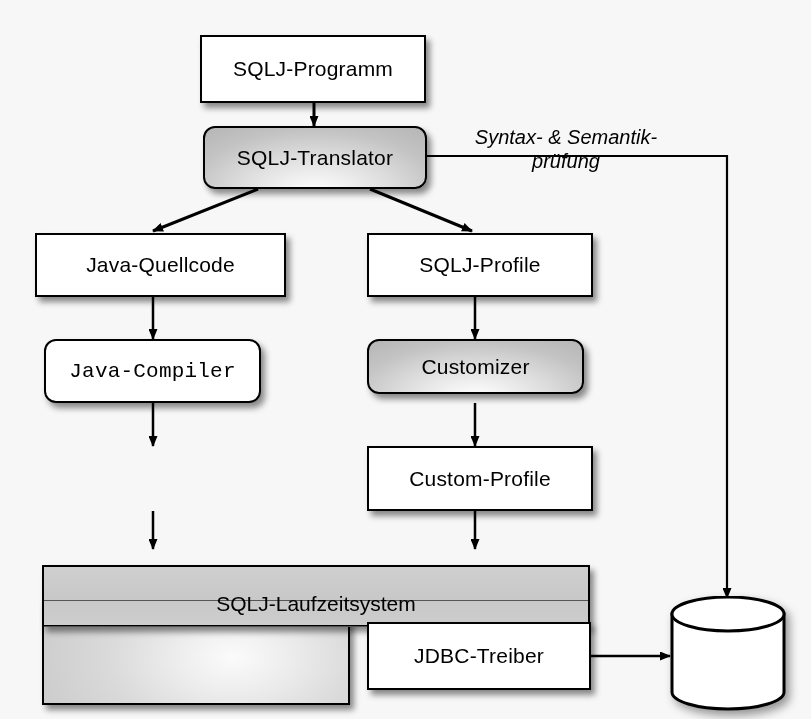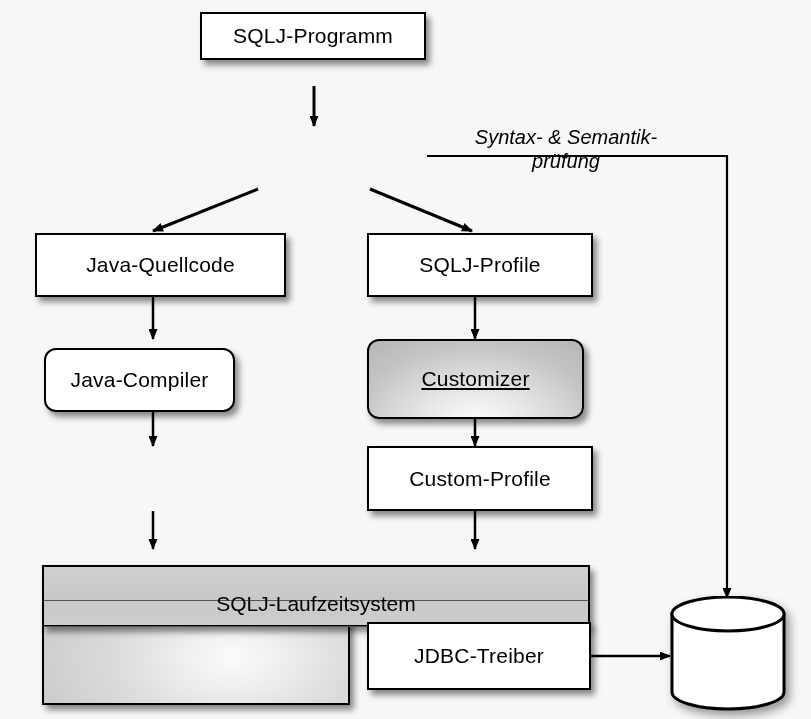--- a/index.html
+++ b/index.html
@@ -136,41 +136,44 @@
 
     <line x1="475" y1="403" x2="475" y2="446" stroke="#000" stroke-width="2.5" marker-end="url(#ah)"></line>
 
     <line x1="475" y1="511" x2="475" y2="549" stroke="#000" stroke-width="2.5" marker-end="url(#ah)"></line>
 
     <line x1="591" y1="656" x2="670" y2="656" stroke="#000" stroke-width="2.5" marker-end="url(#ah)"></line>
 
     <path d="M 427,156 L 727,156 L 727,598" fill="none" stroke="#000" stroke-width="2.2" marker-end="url(#ah)"></path>
   </svg>
 
-  <div class="node data" style="left:200px; top:12px; width:226px; height:48px;">
+  <div class="node data" style="left:200px; top:35px; width:226px; height:68px;">
     <span>SQLJ-Programm</span>
   </div>
 
+  <div class="node process-gray" style="left:203px; top:126px; width:224px; height:63px;">
+    <span>SQLJ-Translator</span>
+  </div>
 
   <div class="annotation" style="left:446px; top:126px; width:240px;">Syntax- &amp; Semantik-
 prüfung</div>
 
   <div class="node data" style="left:35px; top:233px; width:251px; height:64px;">
     <span>Java-Quellcode</span>
   </div>
 
   <div class="node data" style="left:367px; top:233px; width:226px; height:64px;">
     <span>SQLJ-Profile</span>
   </div>
 
-  <div class="node process-white" style="left:44px; top:348px; width:191px; height:64px;">
+  <div class="node process-white" style="left:44px; top:339px; width:217px; height:64px;font-family:Liberation Mono, monospace;">
     <span>Java-Compiler</span>
   </div>
 
-  <div class="node process-gray" style="left:367px; top:339px; width:217px; height:80px;text-decoration:underline;">
+  <div class="node process-gray" style="left:367px; top:339px; width:217px; height:55px;">
     <span>Customizer</span>
   </div>
 
 
   <div class="node data" style="left:367px; top:446px; width:226px; height:65px;">
     <span>Custom-Profile</span>
   </div>
 
   <div class="runtime-wrap" style="left:0px; top:15px; width:696px; height:719px;">
     <div class="runtime-bottom" style="left:42px; top:585px; width:308px; height:105px;"></div>

